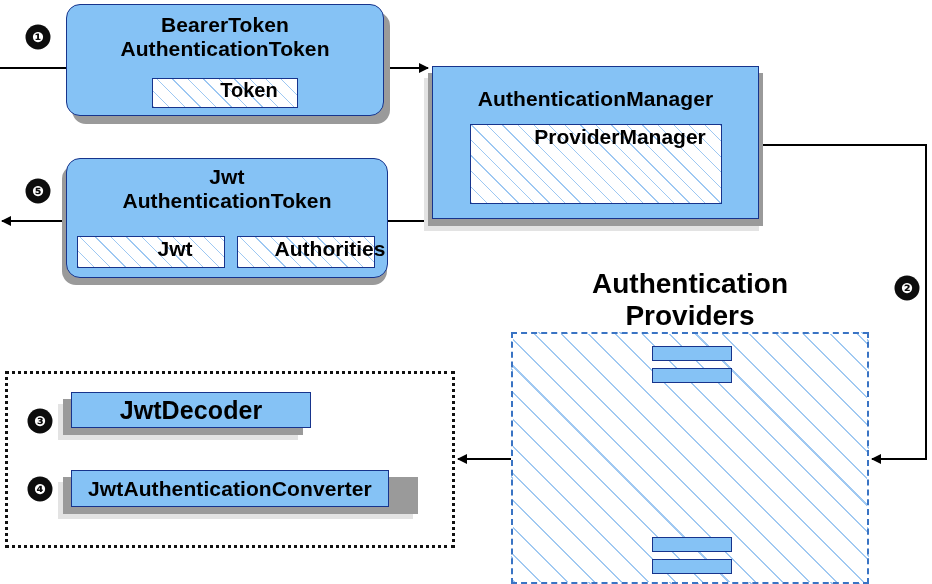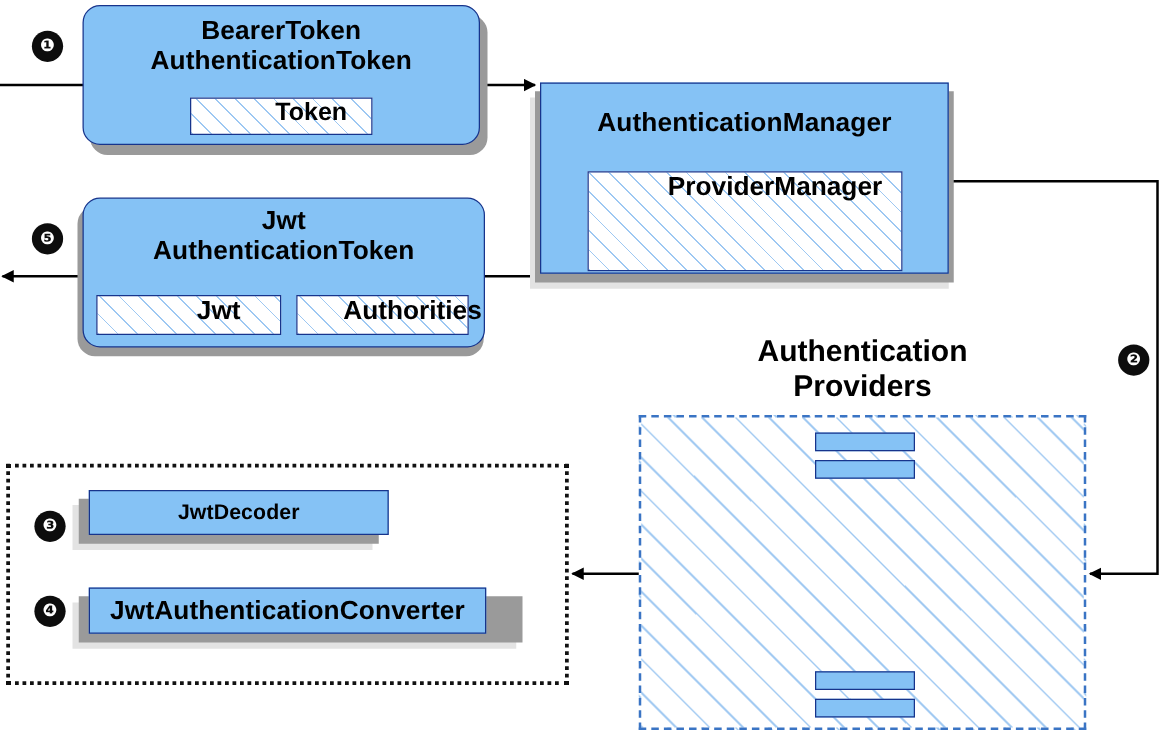--- a/index.html
+++ b/index.html
@@ -159,21 +159,21 @@
 
     <path d="M 759,145 L 926,145 L 926,459 L 872,459" fill="none" stroke="#000" stroke-width="2" marker-end="url(#arrow-l)"></path>
 
     <line x1="522" y1="459" x2="458" y2="459" stroke="#000" stroke-width="2" marker-end="url(#arrow-l)"></line>
 
     <line x1="690" y1="393" x2="690" y2="432" stroke="#000" stroke-width="5" marker-start="url(#arrow-up)" marker-end="url(#arrow-dn)"></line>
 
     <line x1="690" y1="494" x2="690" y2="532" stroke="#000" stroke-width="5" marker-start="url(#arrow-up)" marker-end="url(#arrow-dn)"></line>
   </svg>
 
-  <div class="caption" style="left:511px; top:268px; width:358px; font-size:24px;">Authentication
+  <div class="caption" style="left:511px; top:268px; width:358px; font-size:28px;">Authentication
 Providers</div>
 
   <div class="hatch-region" style="left:511px; top:332px; width:358px; height:252px;"></div>
 
   <div class="bar" style="left:652px; top:346px; width:80px; height:15px;"></div>
   <div class="bar" style="left:652px; top:368px; width:80px; height:15px;"></div>
 
   <div class="bar" style="left:652px; top:537px; width:80px; height:15px;"></div>
   <div class="bar" style="left:652px; top:559px; width:80px; height:15px;"></div>
 
@@ -189,42 +189,42 @@
   <div class="field" style="left:152px; top:78px; width:146px; height:30px; font-size:20px;">
     <span>Token</span>
   </div>
 
   <div class="shadow2" style="left:424px; top:78px; width:335px; height:153px;"></div>
   <div class="shadow1" style="left:428px; top:73px; width:335px; height:153px;"></div>
   <div class="node" style="left:432px; top:66px; width:327px; height:153px; font-size:21px;
               justify-content:flex-start; padding-top:20px;">
     <span class="node-title">AuthenticationManager</span>
   </div>
-  <div class="field" style="left:470px; top:124px; width:252px; height:80px; font-size:21px;margin-top:13px;">
+  <div class="field" style="left:470px; top:124px; width:252px; height:80px; font-size:21px;">
     <span>ProviderManager</span>
   </div>
 
   <div class="shadow1 round" style="left:62px; top:165px; width:325px; height:120px;"></div>
   <div class="node round" style="left:66px; top:158px; width:322px; height:120px; font-size:21px;
               justify-content:flex-start; padding-top:6px;">
     <span class="node-title">Jwt
 AuthenticationToken</span>
   </div>
   <div class="field" style="left:77px; top:236px; width:148px; height:32px; font-size:21px;">
     <span>Jwt</span>
   </div>
   <div class="field" style="left:237px; top:236px; width:138px; height:32px; font-size:21px;">
     <span>Authorities</span>
   </div>
 
   <div class="dotted-region" style="left:5px; top:371px; width:450px; height:177px;"></div>
 
   <div class="shadow2" style="left:58px; top:404px; width:240px; height:36px;"></div>
   <div class="shadow1" style="left:63px; top:399px; width:240px; height:36px;"></div>
-  <div class="node" style="left:71px; top:392px; width:240px; height:36px; font-size:17px;">
+  <div class="node" style="left:71px; top:392px; width:240px; height:36px; font-size:25px;">
     <span class="node-title">JwtDecoder</span>
   </div>
 
   <div class="shadow2" style="left:58px; top:482px; width:355px; height:37px;"></div>
   <div class="shadow1" style="left:63px; top:477px; width:355px; height:37px;"></div>
   <div class="node" style="left:71px; top:470px; width:318px; height:37px; font-size:21px;">
     <span class="node-title">JwtAuthenticationConverter</span>
   </div>
 
   <div class="badge" style="left:27px; top:26px;">

